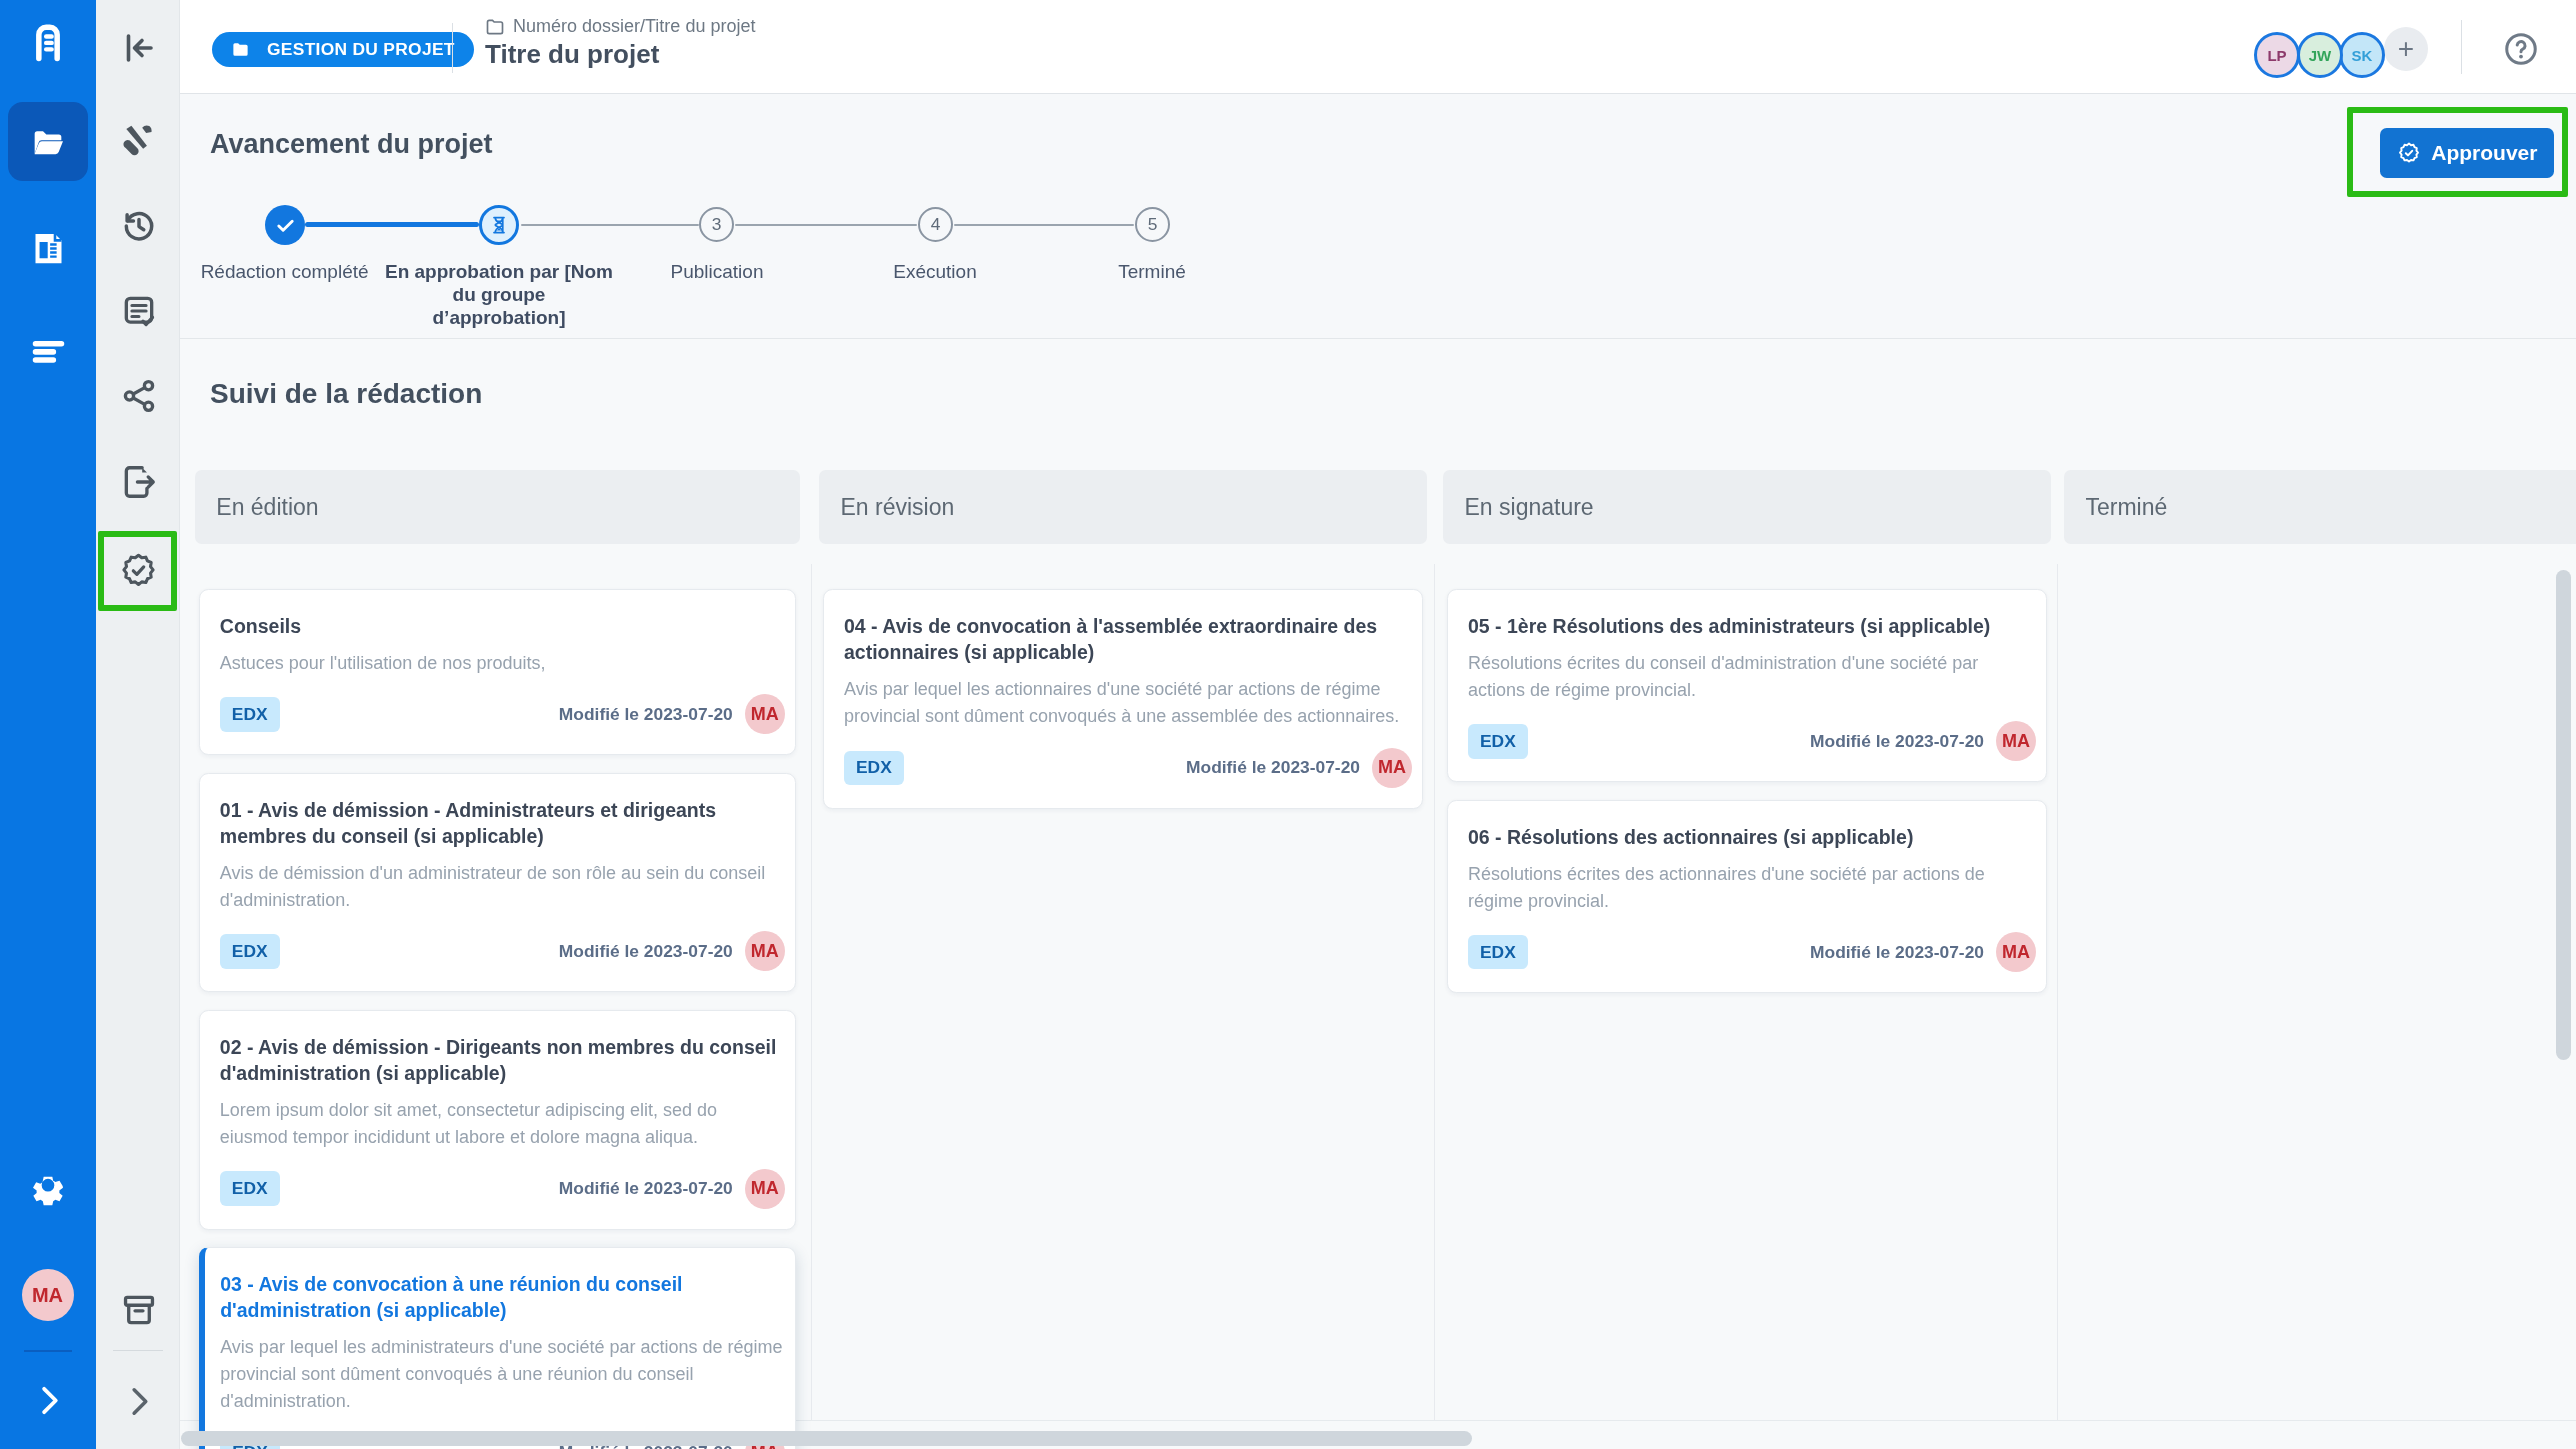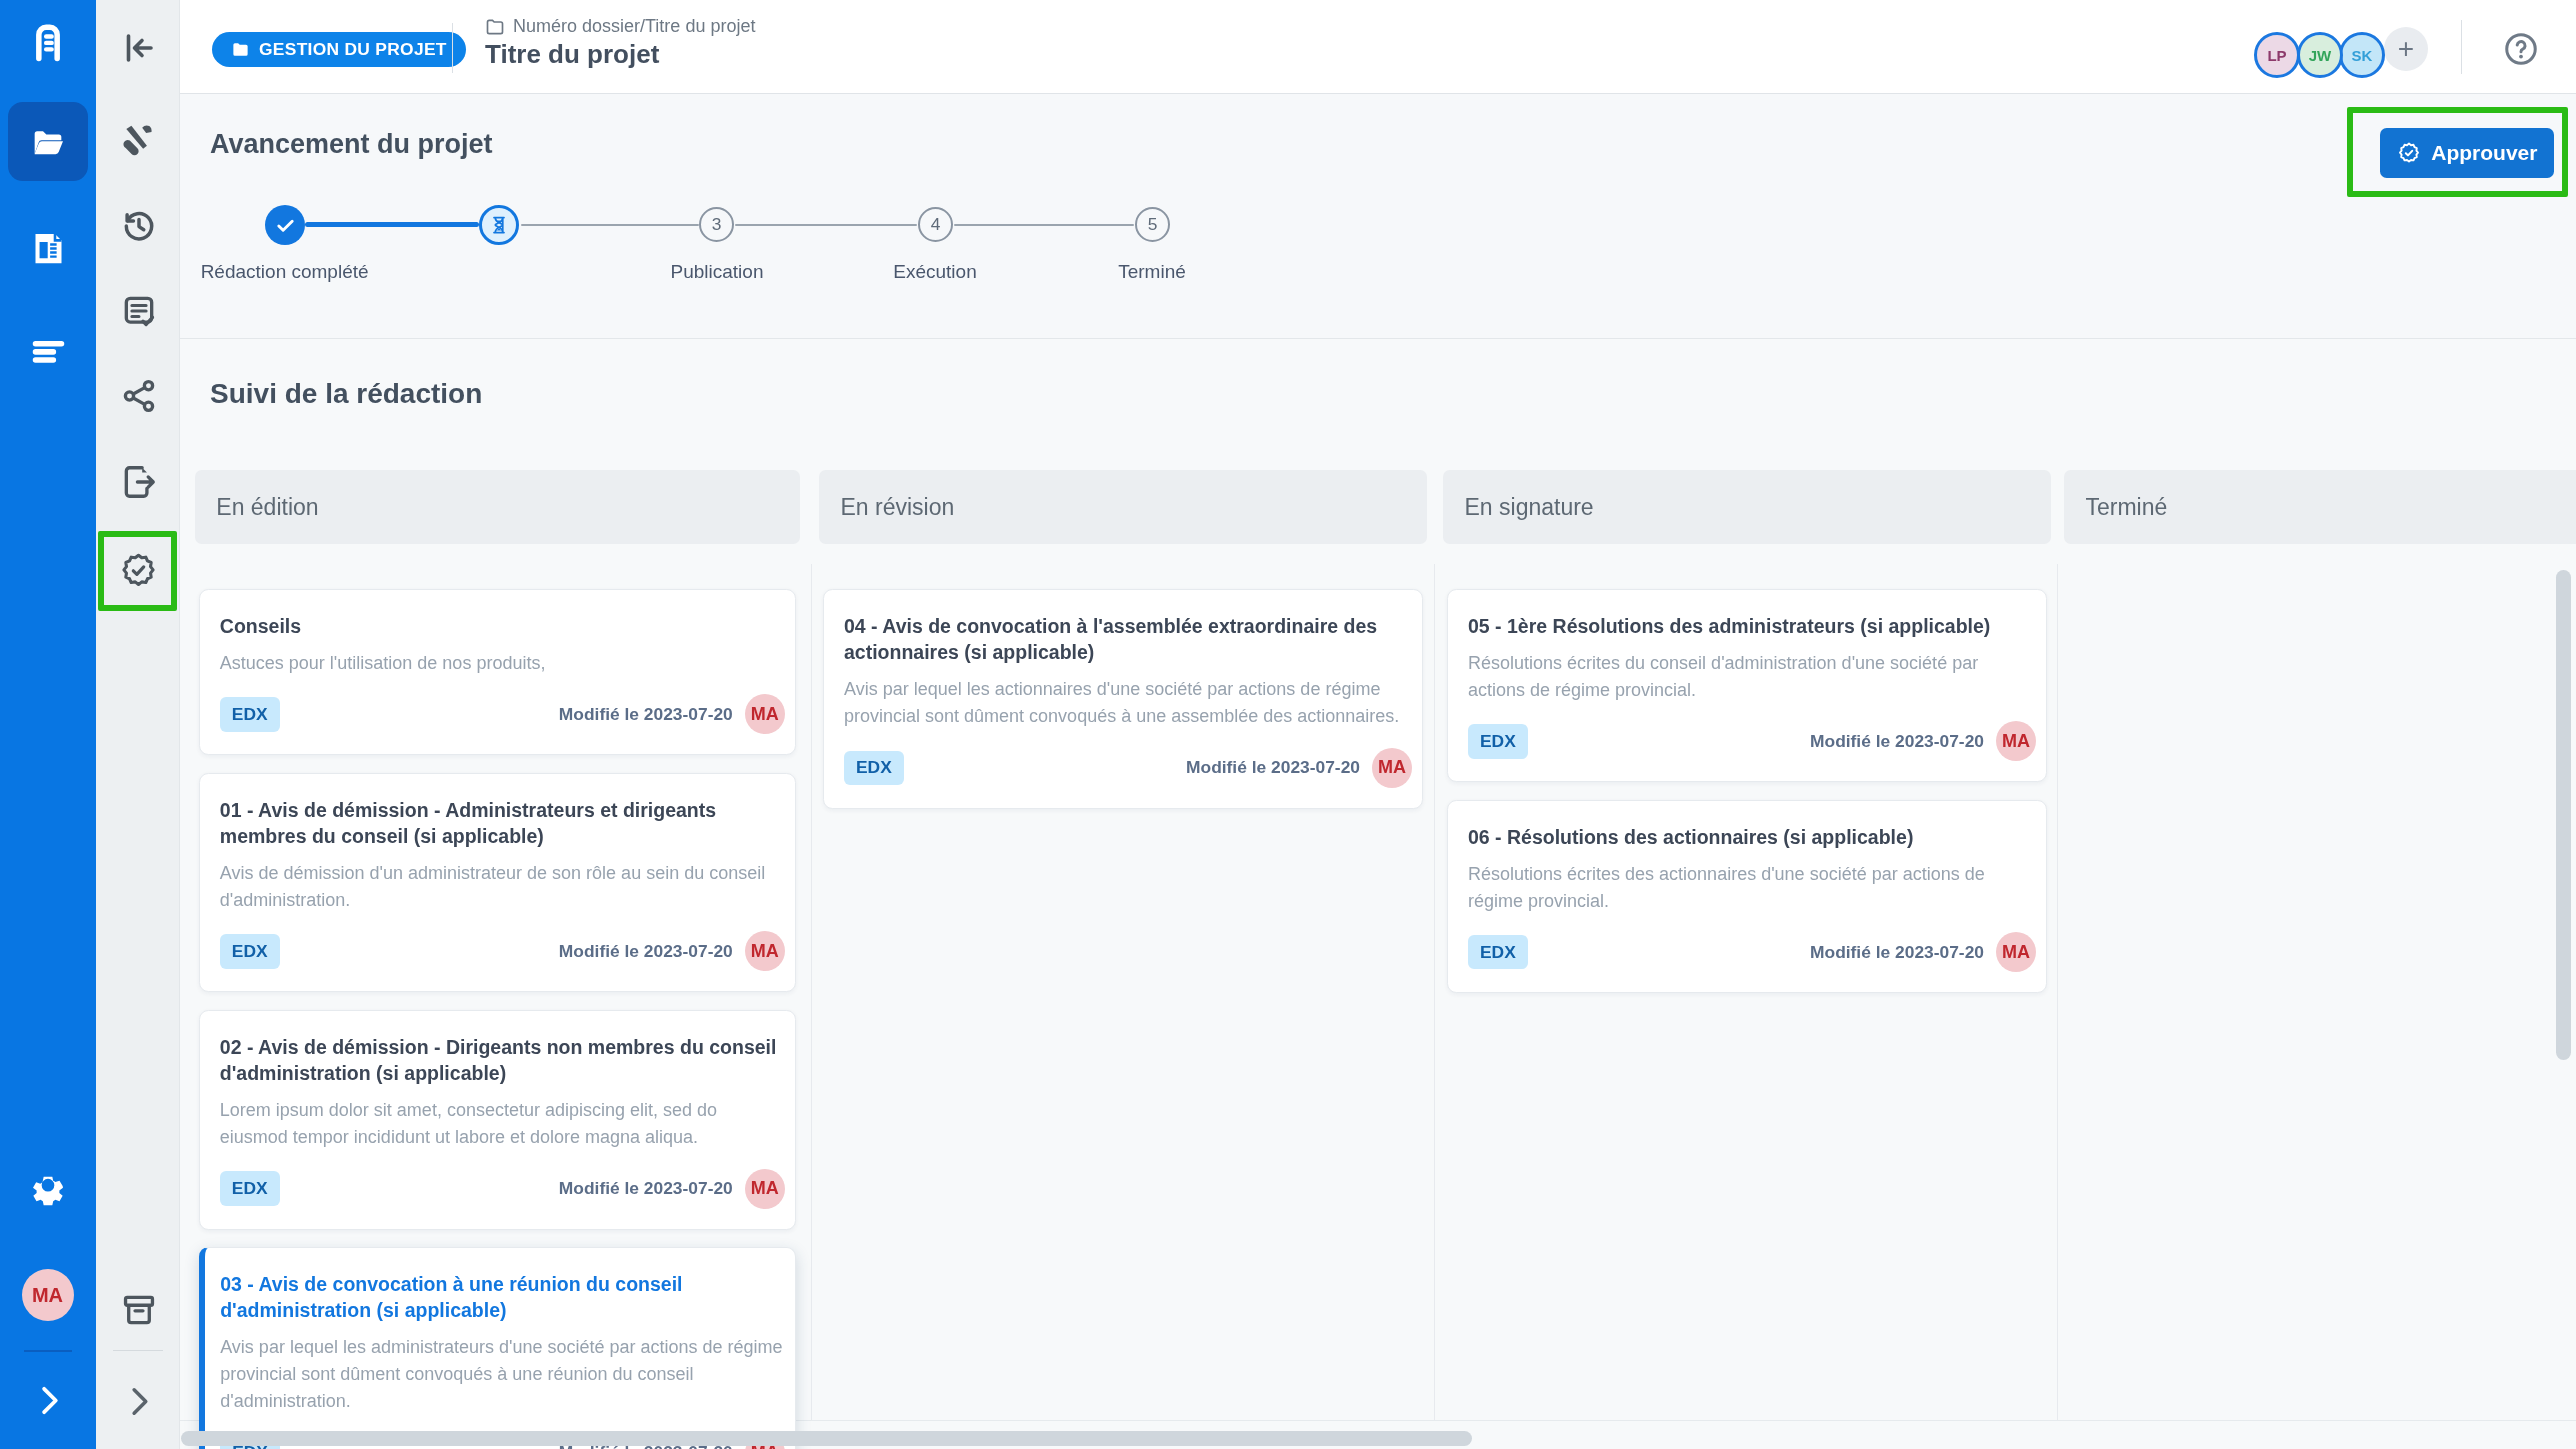--- a/index.html
+++ b/index.html
@@ -29,21 +29,21 @@
 
   
   .anno { position:absolute; border:6px solid var(--anno-green,#2abb15); border-radius:2px;
     z-index:50; pointer-events:none; background:transparent; }
 
   
   .topbar { position:absolute; left:180px; top:0; width:2396px; height:94px;
     background:#ffffff; border-bottom:1.3px solid #e0e4e8; z-index:3; }
   .proj-badge { position:absolute; left:32px; top:32px; height:35px; padding:0 19px;
     border-radius:19px; background:#0d83e9; color:#fff; font-weight:bold; font-size:17.4px;
-    letter-spacing:0.3px; display:flex; align-items:center; gap:9px; cursor:pointer; }
+    letter-spacing:0.3px; display:flex; align-items:center; gap:17px; cursor:pointer; }
   .tb-div { position:absolute; width:1.3px; background:#dbe0e5; }
   .crumb { position:absolute; left:305px; top:16px; display:flex; align-items:center; gap:8px;
     color:#6d7884; font-size:18px; }
   .page-title { position:absolute; left:305px; top:39px; font-size:26px; color:#434f5f; }
   .avatar { position:absolute; top:32px; width:46px; height:46px; border-radius:50%;
     border:3.4px solid var(--avatar-ring,#1b78e0); display:flex; align-items:center; justify-content:center;
     font-weight:bold; font-size:15px; cursor:pointer; background:#eee; }
   .plus-btn { position:absolute; left:2204px; top:27px; width:44px; height:44px; border-radius:50%;
     background:#e9ecf0; color:#6b7684; font-size:28px; display:flex; align-items:center;
     justify-content:center; cursor:pointer; }
@@ -279,20 +279,21 @@
           <span>3</span>
         </div>
       <div class="circle c-next" style="left:738px;top:113px;">
           <span>4</span>
         </div>
       <div class="circle c-next" style="left:955px;top:113px;">
           <span>5</span>
         </div>
 
       <div class="step-label" style="left:-9.4px;">Rédaction complété</div>
+      <div class="step-label bold" style="left:205px;">En approbation par [Nom du groupe d’approbation]</div>
       <div class="step-label" style="left:423px;">Publication</div>
       <div class="step-label" style="left:641px;">Exécution</div>
       <div class="step-label" style="left:858px;">Terminé</div>
     </div>
   </section>
 
   <section class="board">
     <h2 class="sec-h">Suivi de la rédaction</h2>
 
     <div class="col-head" style="left:14.8px;width:605px;">En édition</div>

